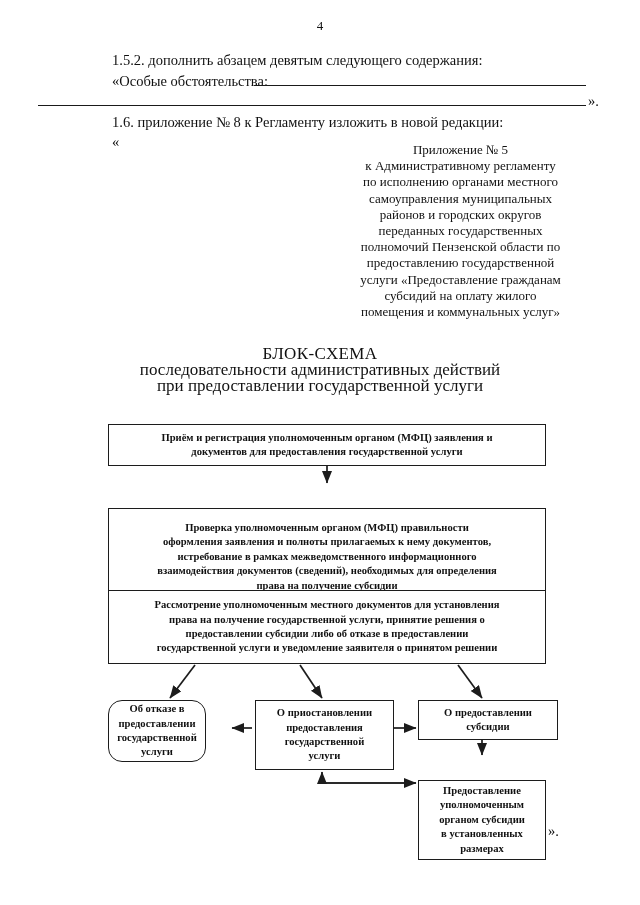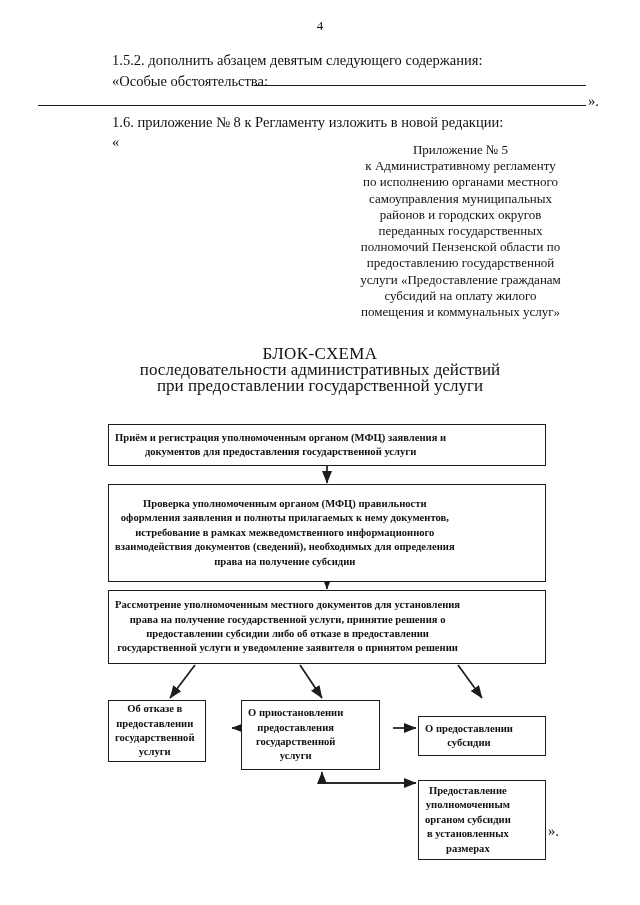--- a/index.html
+++ b/index.html
@@ -91,35 +91,35 @@
   .chart-title .t2 { display:block; }
   .chart-title .t3 { display:block; }
 
   .box {
     position: absolute;
     box-sizing: border-box;
     border: 1.6px solid #1c1c1c;
     background: #ffffff;
     display: flex;
     align-items: center;
-    justify-content: flex-start;
+    justify-content: center;
     text-align: center;
     font-weight: bold;
     font-size: 10.6px;
     line-height: 14.4px;
     padding: 3px 6px;
   }
   .box span { display: block; }
 
   #box-intake      { left: 108px; top: 424px; width: 438px; height: 42px; }
-  #box-verify      { left: 108px; top: 484px; width: 438px; height: 98px; }
+  #box-verify      { left: 108px; top: 508px; width: 438px; height: 98px; }
   #box-review      { left: 108px; top: 590px; width: 438px; height: 74px; }
-  #box-refusal     { left: 108px; top: 700px; width: 98px; height: 62px; }
-  #box-suspension  { left: 241px; top: 700px; width: 139px; height: 70px; }
-  #box-grant       { left: 418px; top: 700px; width: 128px; height: 40px; margin-top: 16px; }
+  #box-refusal     { left: 108px; top: 700px; width: 98px; height: 62px; border-radius: 14px; }
+  #box-suspension  { left: 255px; top: 700px; width: 139px; height: 70px; }
+  #box-grant       { left: 418px; top: 700px; width: 140px; height: 40px; }
   #box-payment     { left: 418px; top: 780px; width: 128px; height: 80px; }
 
   
   .chart-tail {
     position: absolute;
     left: 548px;
     top: 822px;
     font-size: 14.5px;
     line-height: 18px;
     font-family: "Liberation Serif", serif;

